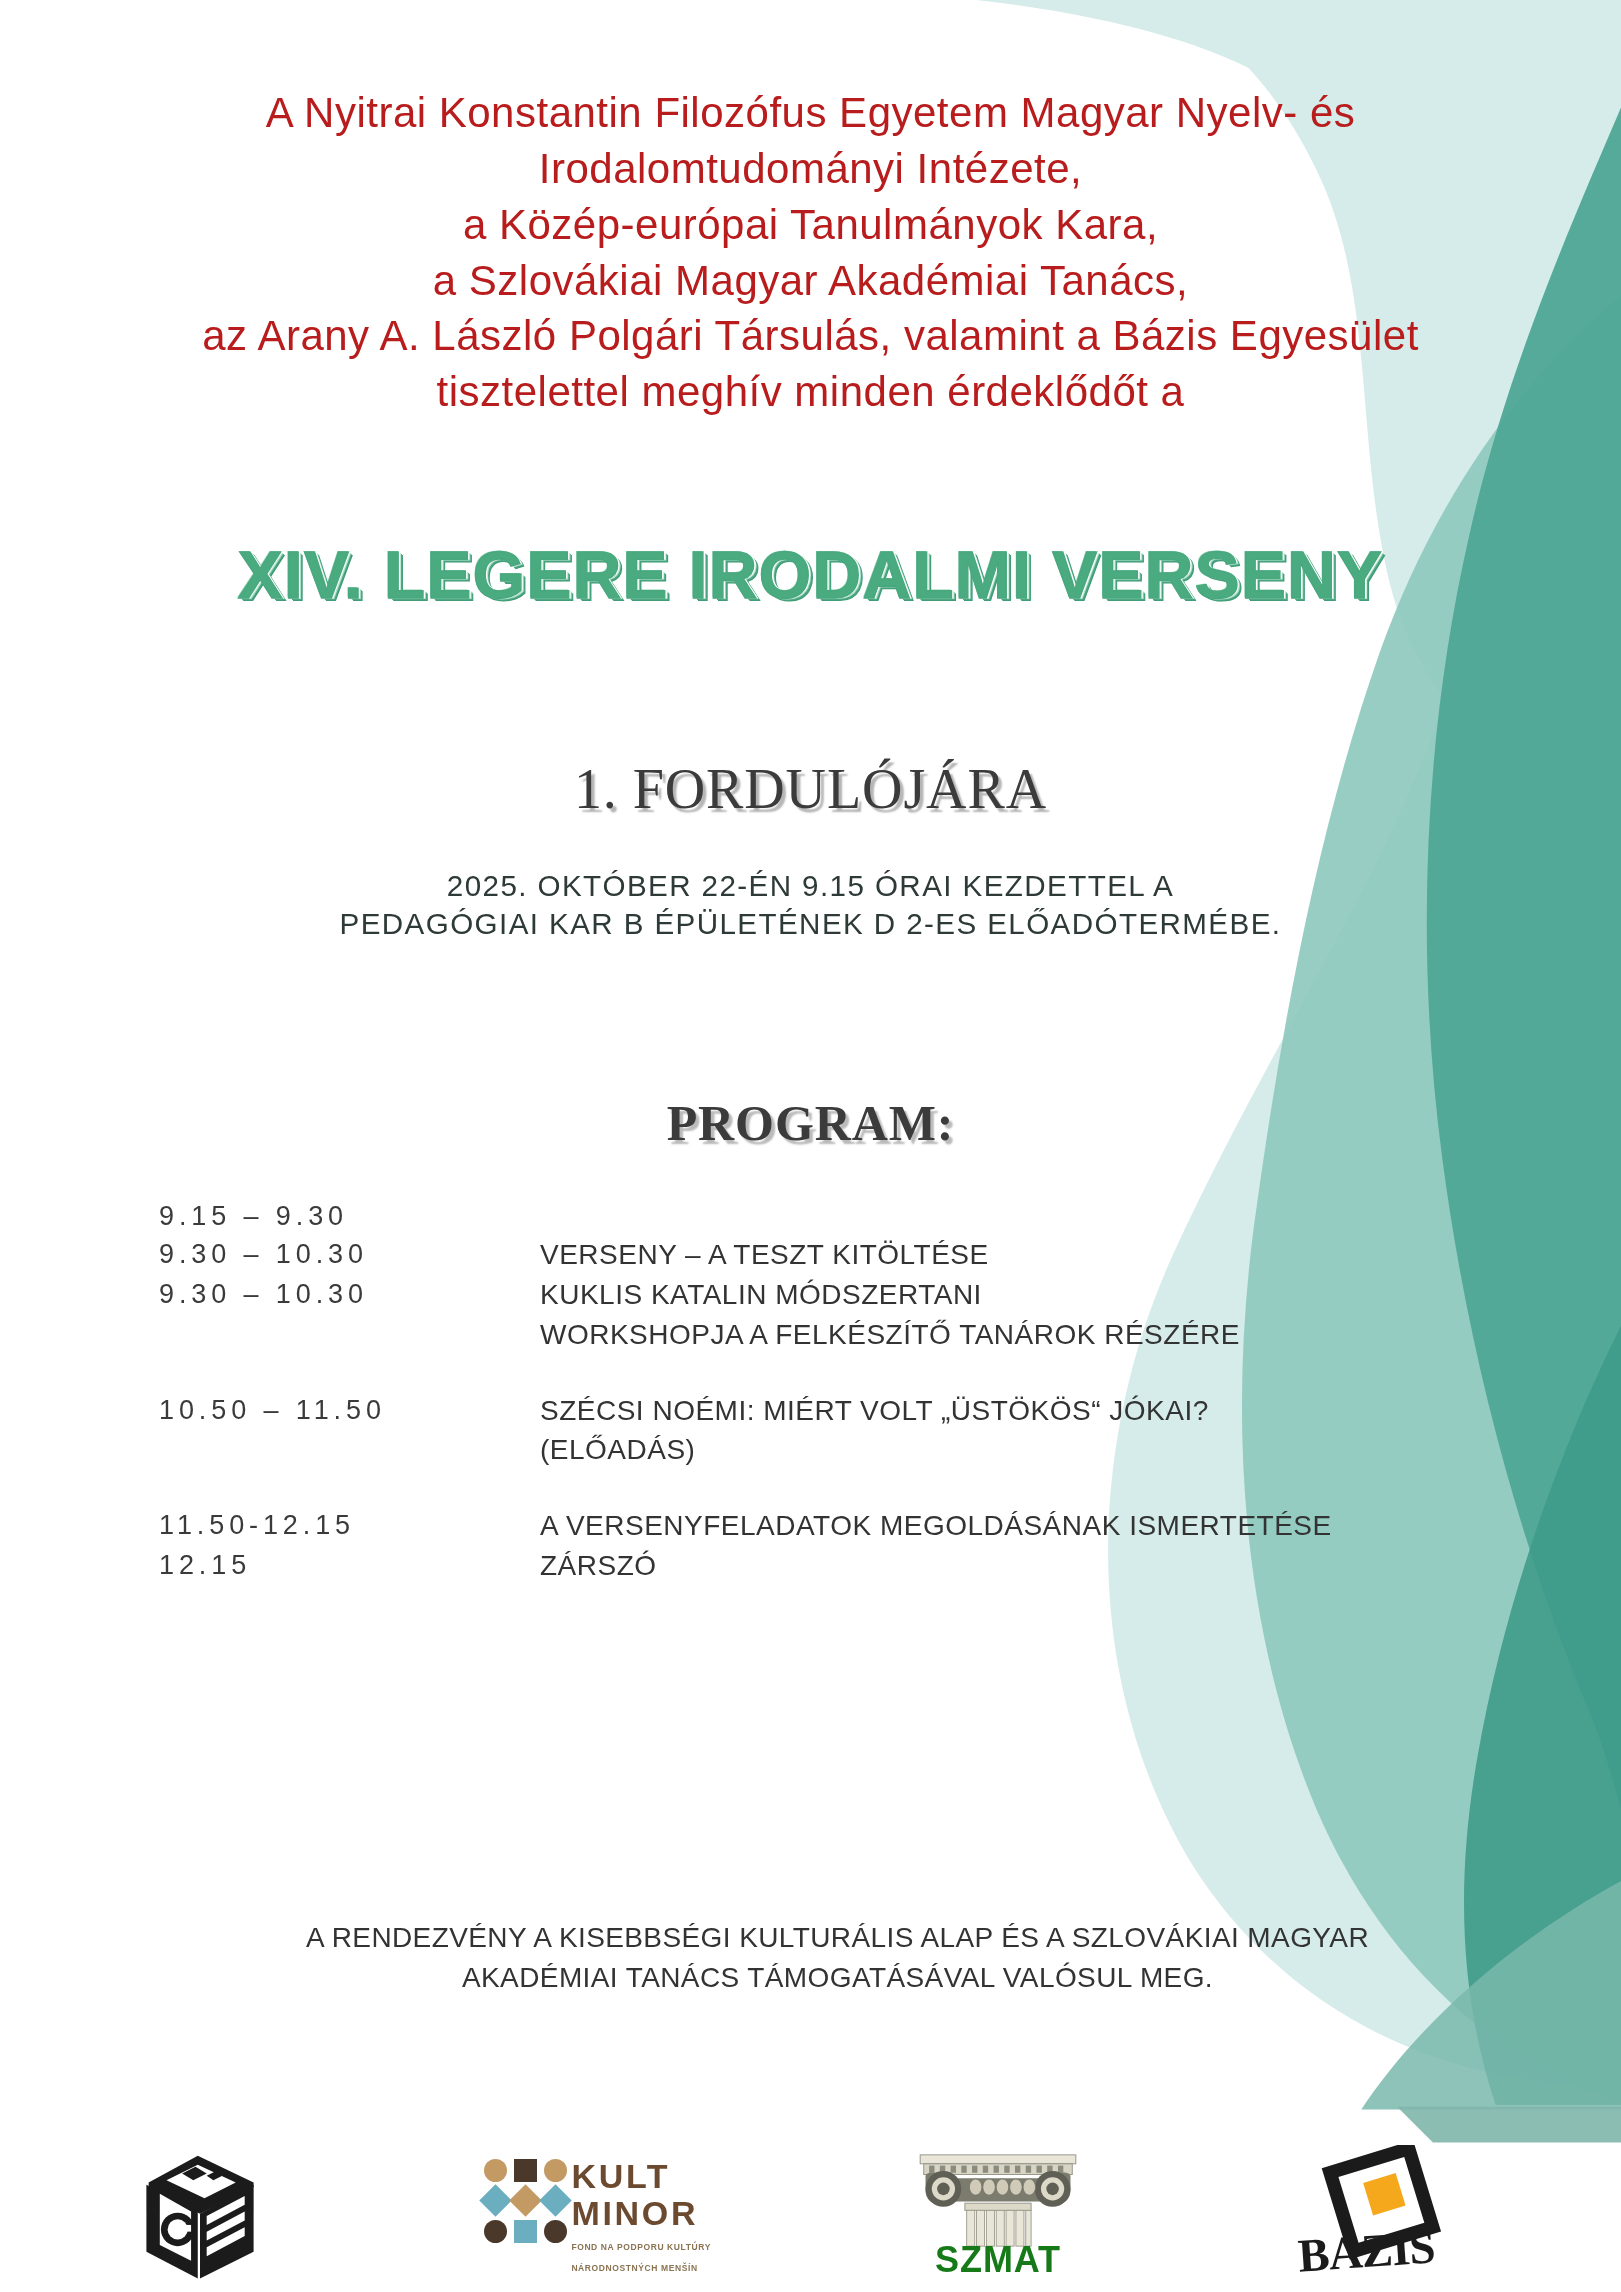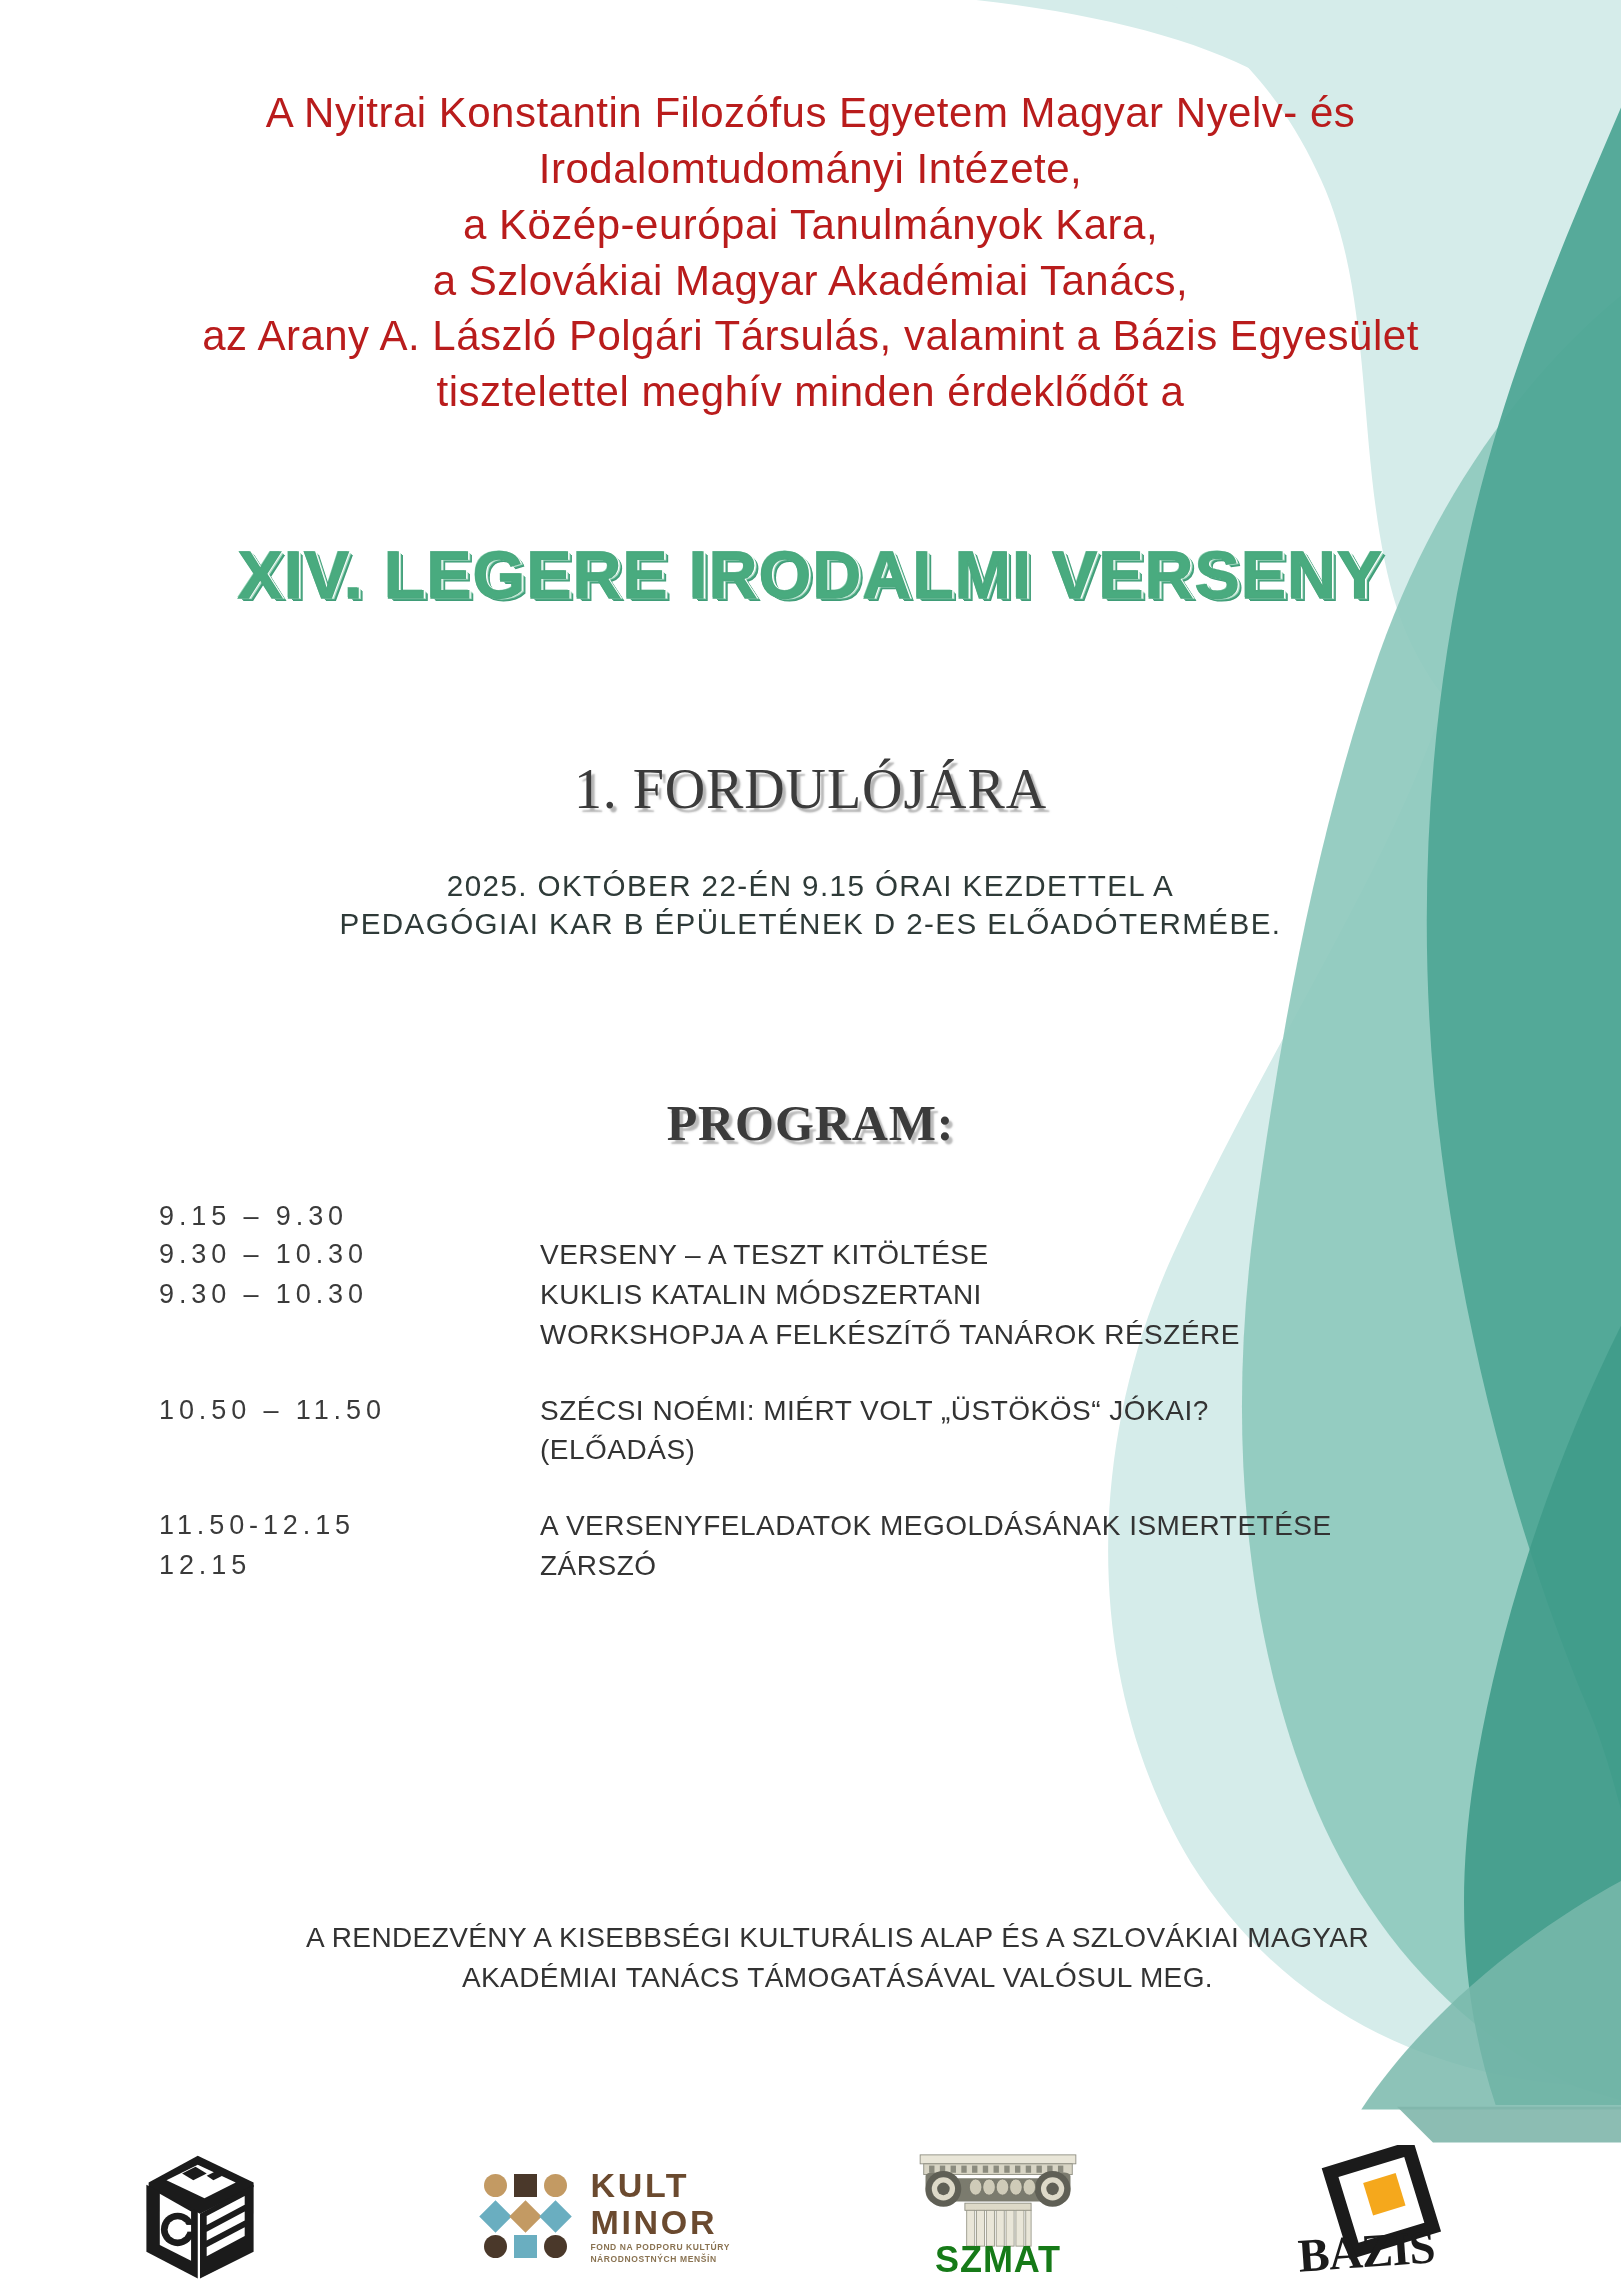--- a/index.html
+++ b/index.html
@@ -170,21 +170,21 @@
     top: 0;
     display: flex;
     align-items: center;
     height: 134px;
   }
   #logo-lge   { left: 133px; }
   #logo-kult  { left: 484px; }
   #logo-szmat { left: 913px; }
   #logo-bazis { left: 1303px; }
 
-  .kult-wrap { display: flex; align-items: center; gap: 23px; }
+  .kult-wrap { display: flex; gap: 4px; }
   .kult-grid {
     display: grid;
     grid-template-columns: repeat(3, 23px);
     grid-template-rows: repeat(3, 23px);
     gap: 7.2px;
   }
   .kg { width: 23px; height: 23px; }
   .kg.circle { border-radius: 50%; }
   .kg.diamond { transform: rotate(45deg); }
   .kult-text { line-height: 1; }
@@ -195,21 +195,21 @@
     color: #6b4a2f;
     font-size: 34px;
     letter-spacing: 2.7px;
   }
   .kult-text .kt2 { margin-top: 2.7px; }
   .kult-text .kt3, .kult-text .kt4 {
     display: block;
     font-size: 8.5px;
     color: #8a7352;
     letter-spacing: 0.6px;
-    margin-top: 4px;
+    margin-top: 13px;
     font-weight: bold;
   }
   .szmat-wrap { text-align: center; }
   .szmat-label {
     font-family: "Liberation Sans", sans-serif;
     font-weight: bold;
     font-size: 36px;
     color: #167a18;
     letter-spacing: 0.9px;
     margin-top: -14.3px;

